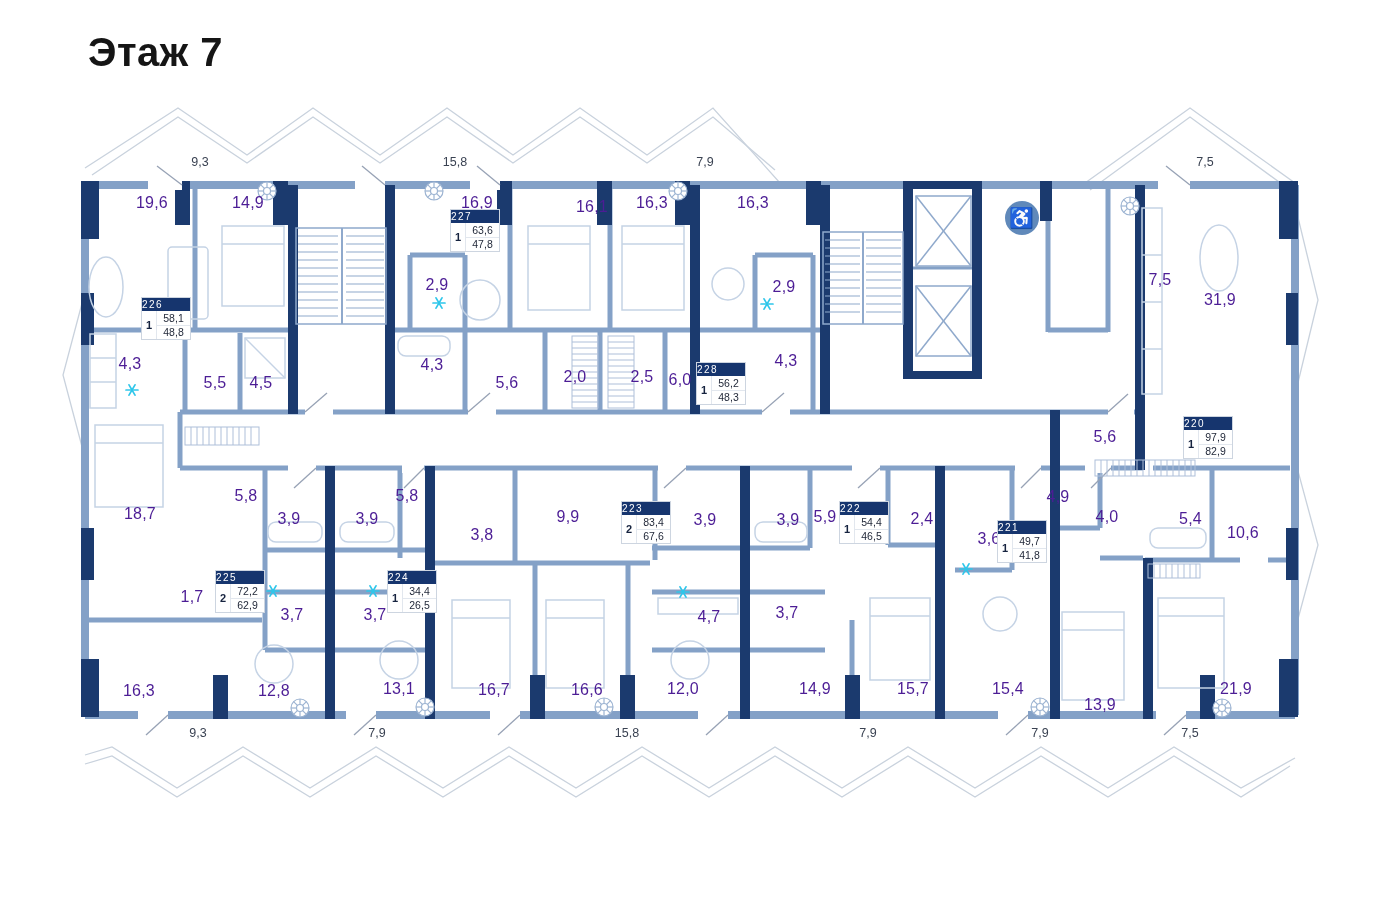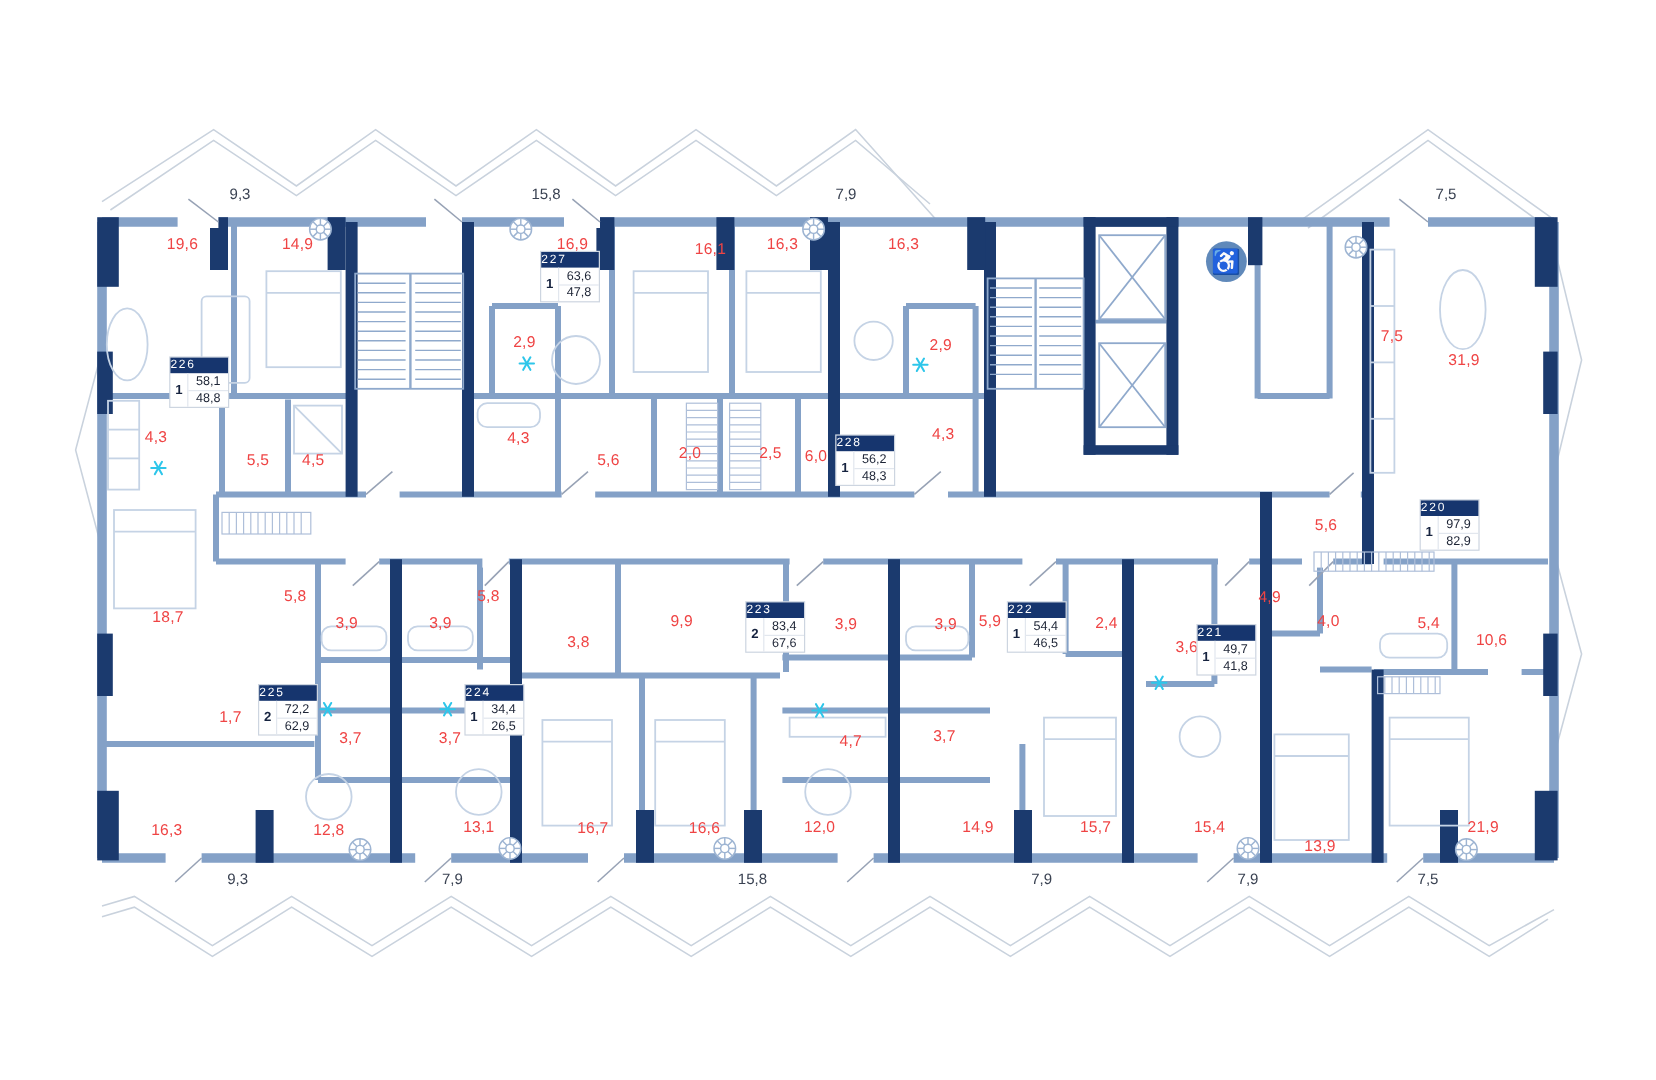--- a/index.html
+++ b/index.html
@@ -2,21 +2,21 @@
 <html><head>
 <meta charset="utf-8">
 <style>
   html,body{margin:0;padding:0;background:#fff;}
   .stage{position:relative;width:1380px;height:900px;background:#fff;overflow:hidden;
          font-family:"Liberation Sans",sans-serif;}
   .stage svg{position:absolute;left:0;top:0;}
   .page-title{position:absolute;left:88px;top:30px;font-size:40px;font-weight:600;
               color:#151515;letter-spacing:.5px;}
   .overlay{position:absolute;left:0;top:0;width:100%;height:100%;}
-  .rl{position:absolute;transform:translate(-50%,-50%);font-size:13px;color:#ef4444;
+  .rl{position:absolute;transform:translate(-50%,-50%);font-size:16px;color:#4c1d95;
       letter-spacing:.2px;white-space:nowrap;}
   .dim{position:absolute;transform:translate(-50%,-50%);font-size:12.5px;color:#3a4252;
        white-space:nowrap;}
   .apt{position:absolute;width:48px;box-shadow:0 0 0 1px #cdd5e0;background:#fff;}
   .apt-num{background:#16356e;color:#fff;font-size:10px;line-height:13px;text-align:left;
            letter-spacing:1.5px;}
   .apt-body{display:flex;height:28px;}
   .apt-count{width:14px;display:flex;align-items:center;justify-content:center;
              font-size:11px;font-weight:700;color:#16233f;border-right:1px solid #e2e7ee;}
   .apt-areas{flex:1;display:flex;flex-direction:column;}
@@ -25,20 +25,21 @@
   .apt-living{border-top:1px solid #e2e7ee;}
   .a11y{position:absolute;width:34px;height:34px;border-radius:50%;background:#6089ba;
         color:#fff;display:flex;align-items:center;justify-content:center;font-size:20px;
         transform:translate(-50%,-50%);}
 </style>
 </head>
 <body>
 
 <div class="stage">
 
+  <div class="page-title">Этаж 7</div>
 
   <svg width="1380" height="900" viewBox="0 0 1380 900">
     <defs>
       <g id="sf" stroke="#2ec6ea" stroke-width="1.7" stroke-linecap="round">
         <line x1="-6" y1="0" x2="6" y2="0"></line>
         <line x1="-3" y1="-5.2" x2="3" y2="5.2"></line>
         <line x1="-3" y1="5.2" x2="3" y2="-5.2"></line>
       </g>
       <g id="rose" stroke="#9db4d2" fill="#fff" stroke-width="1.2">
         <circle r="9"></circle>

